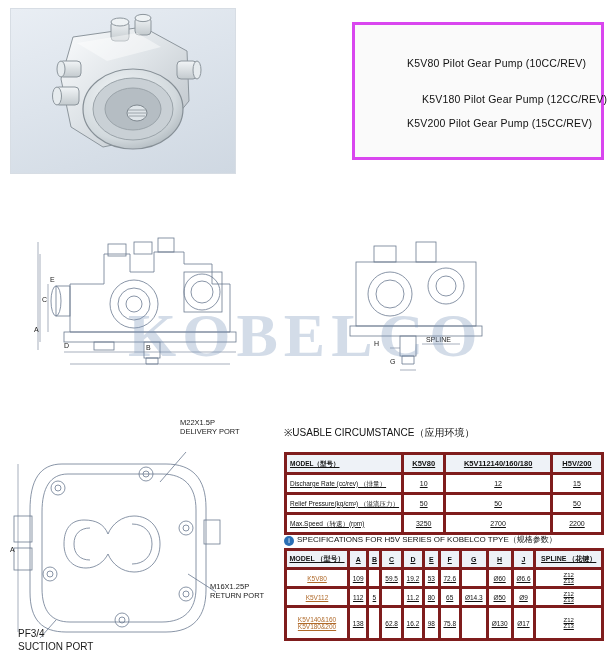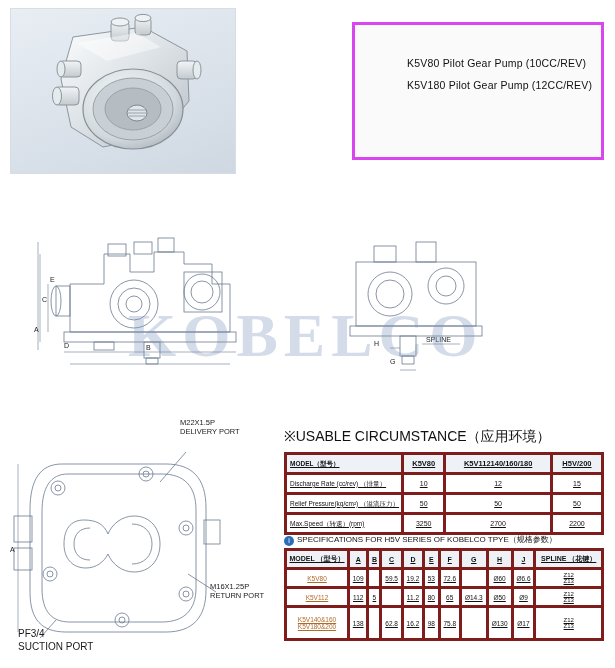--- a/index.html
+++ b/index.html
@@ -45,21 +45,21 @@
   }
   .model-box .line {
     position: absolute;
     left: 52px;
     font-size: 10.5px;
     color: #111;
     letter-spacing: .2px;
     white-space: nowrap;
   }
   .model-box .l0 { top: 32px; }
-  .model-box .l1 { top: 54px; }
+  .model-box .l1 { top: 68px; margin-left: 15px; }
   .model-box .l2 { top: 92px; }
 
   
   .watermark {
     position: absolute;
     left: 128px;
     top: 300px;
     font-size: 62px;
     font-weight: bold;
     letter-spacing: 6px;
@@ -78,21 +78,21 @@
 
   .dwg-front { left: 34px; top: 224px; }
   .dwg-side  { left: 330px; top: 224px; }
   .dwg-bottom{ left: 10px; top: 424px; }
 
   
   .note-usable {
     position: absolute;
     left: 284px;
     top: 426px;
-    font-size: 14px;
+    font-size: 10px;
     color: #111;
     line-height: 1.45;
     white-space: nowrap;
   }
 
   
   table {
     border-collapse: collapse;
     font-size: 7px;
     color: #111;
@@ -206,20 +206,21 @@
       <line x1="118" y1="107" x2="134" y2="107"></line>
     </g>
 
     <path d="M66 34 L126 24 L150 38 L96 52 Z" fill="#ffffff" opacity="0.45"></path>
   </svg>
 </div>
 
 <div class="model-box">
   <div class="line l0">K5V80 Pilot Gear Pump (10CC/REV)</div>
   <div class="line l1">K5V180 Pilot Gear Pump (12CC/REV)</div>
+  <div class="line l2">K5V200 Pilot Gear Pump (15CC/REV)</div>
 </div>
 
 <div class="watermark">KOBELCO</div>
 
 <div class="draw dwg-front">
   <svg width="262" height="150" viewBox="0 0 262 150">
     <g fill="none" stroke="#6b7a90" stroke-width="0.8">
 
       <path d="M36 60 L36 108 L196 108 L196 60 L178 60 L178 40 L150 40 L150 28 L120 28 L120 48 L96 48 L96 30 L70 30 L70 60 Z"></path>
 

